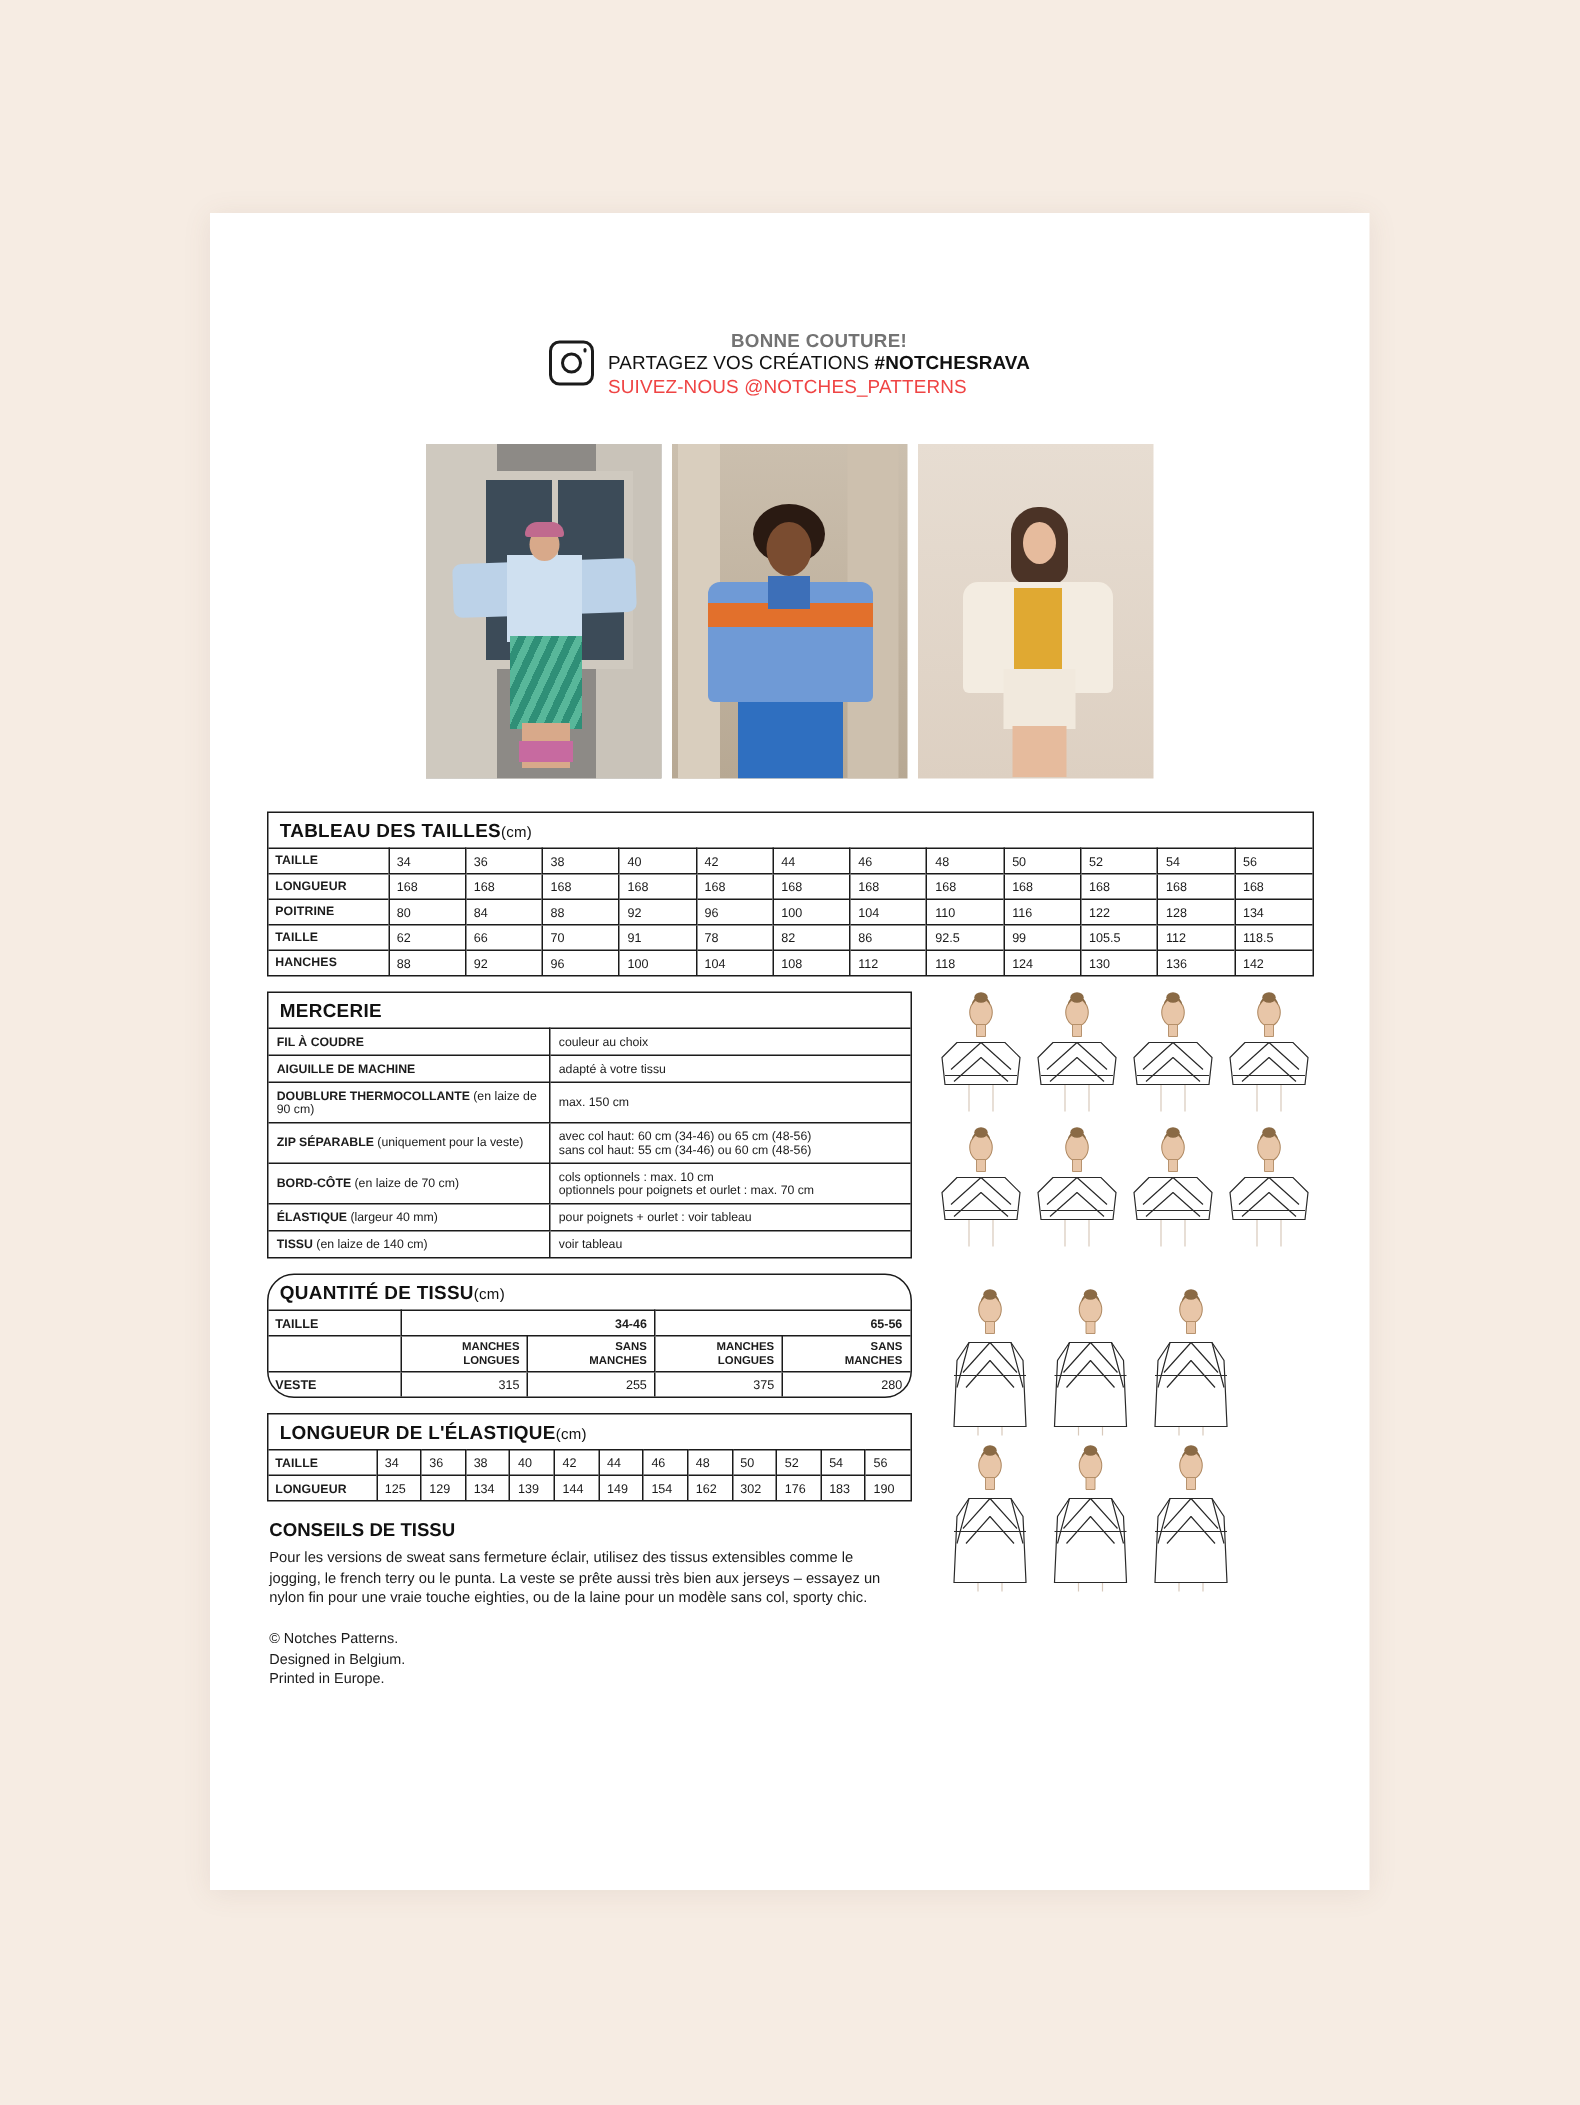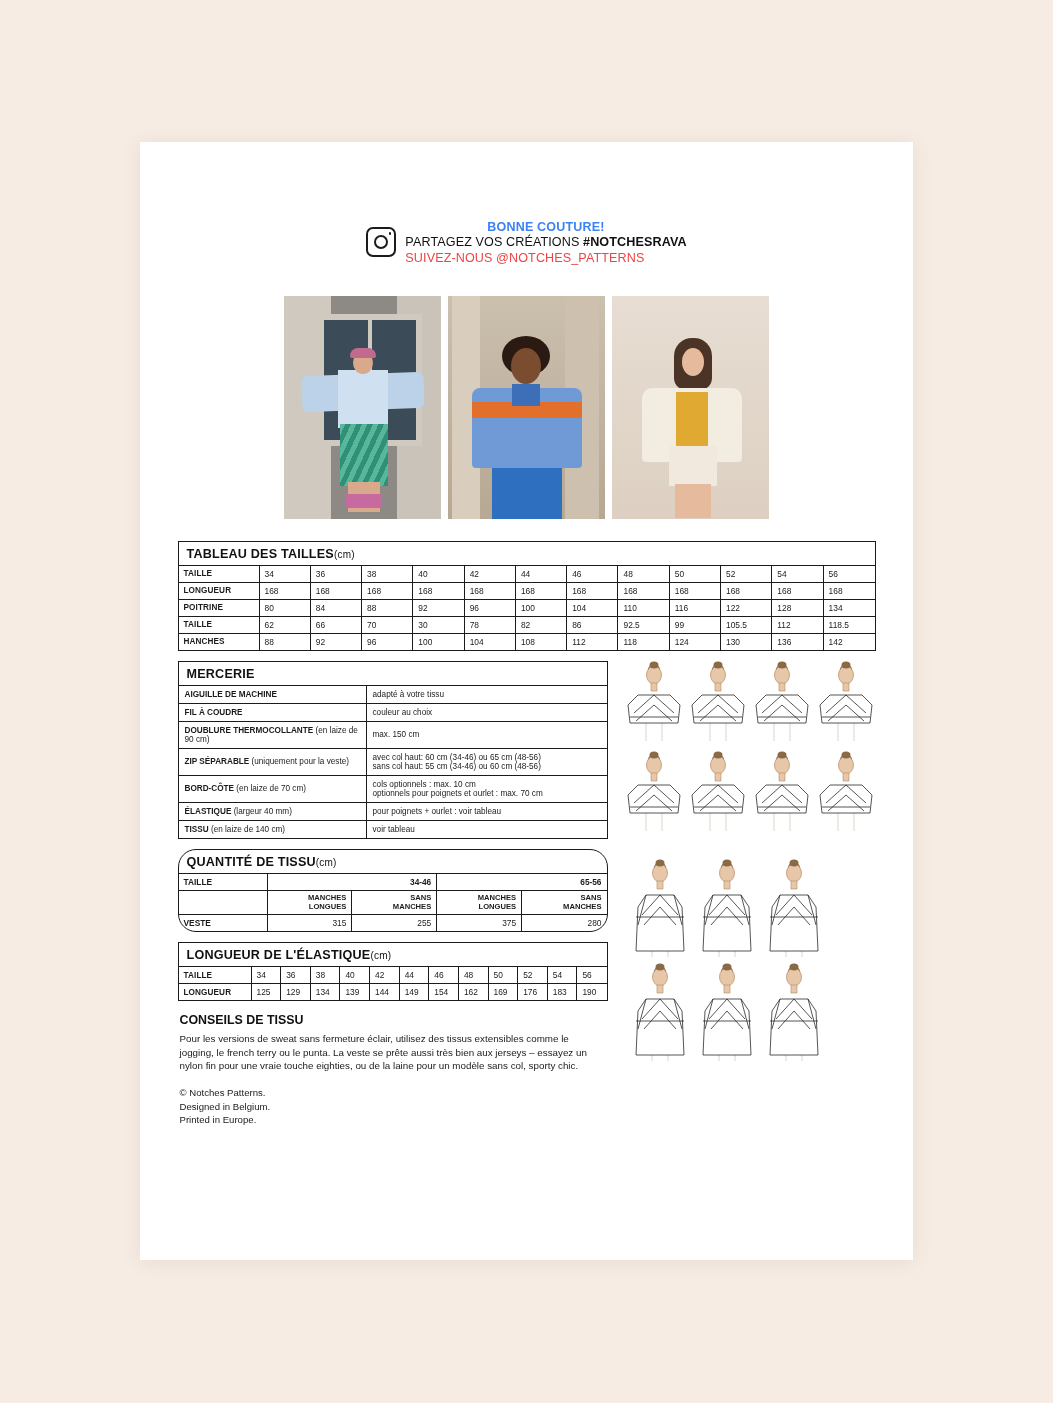--- a/index.html
+++ b/index.html
@@ -59,21 +59,21 @@
     background: #1b1b1b;
     border-radius: 50%;
   }
   .header-text {
     line-height: 1.22;
   }
   .header-text .l1 {
     font-size: 12.5px;
     font-weight: bold;
     letter-spacing: 0.2px;
-    color: #3b82f6;
+    color: #737373;
     text-align: center;
   }
   .header-text .l2 {
     font-size: 12.6px;
     color: #111;
     letter-spacing: 0.1px;
   }
   .header-text .l2 b { font-weight: bold; }
   .header-text .l3 {
     font-size: 12.6px;
@@ -339,21 +339,21 @@
                 <td>116</td>
                 <td>122</td>
                 <td>128</td>
                 <td>134</td>
               </tr>
               <tr>
                 <td class="rowhead">TAILLE</td>
                 <td>62</td>
                 <td>66</td>
                 <td>70</td>
-                <td>30</td>
+                <td>91</td>
                 <td>78</td>
                 <td>82</td>
                 <td>86</td>
                 <td>92.5</td>
                 <td>99</td>
                 <td>105.5</td>
                 <td>112</td>
                 <td>118.5</td>
               </tr>
               <tr>
@@ -376,26 +376,26 @@
       </div>
 
       <div class="mid">
         <div class="left-col">
 
           <div class="block" id="mercerie-block" style="margin-top:10px;">
             <div class="block-title">MERCERIE</div>
             <table id="mercerie">
                 <tbody>
                   <tr>
+                    <td>FIL À COUDRE</td>
+                    <td>couleur au choix</td>
+                  </tr>
+                  <tr>
                     <td>AIGUILLE DE MACHINE</td>
                     <td>adapté à votre tissu</td>
-                  </tr>
-                  <tr>
-                    <td>FIL À COUDRE</td>
-                    <td>couleur au choix</td>
                   </tr>
                   <tr>
                     <td>DOUBLURE THERMOCOLLANTE<span class="reg"> (en laize de 90 cm)</span></td>
                     <td>max. 150 cm</td>
                   </tr>
                   <tr>
                     <td>ZIP SÉPARABLE<span class="reg"> (uniquement pour la veste)</span></td>
                     <td>avec col haut: 60 cm (34-46) ou 65 cm (48-56)<br>sans col haut: 55 cm (34-46) ou 60 cm (48-56)</td>
                   </tr>
                   <tr>
@@ -467,21 +467,21 @@
                   <tr>
                     <td class="rowhead">LONGUEUR</td>
                     <td>125</td>
                     <td>129</td>
                     <td>134</td>
                     <td>139</td>
                     <td>144</td>
                     <td>149</td>
                     <td>154</td>
                     <td>162</td>
-                    <td>169</td>
+                    <td>302</td>
                     <td>176</td>
                     <td>183</td>
                     <td>190</td>
                   </tr>
                 </tbody>
               </table>
           </div>
 
           <div class="conseils-title">CONSEILS DE TISSU</div>
           <div class="conseils-body">Pour les versions de sweat sans fermeture éclair, utilisez des tissus extensibles comme le jogging, le french terry ou le punta. La veste se prête aussi très bien aux jerseys – essayez un nylon fin pour une vraie touche eighties, ou de la laine pour un modèle sans col, sporty chic.</div>

